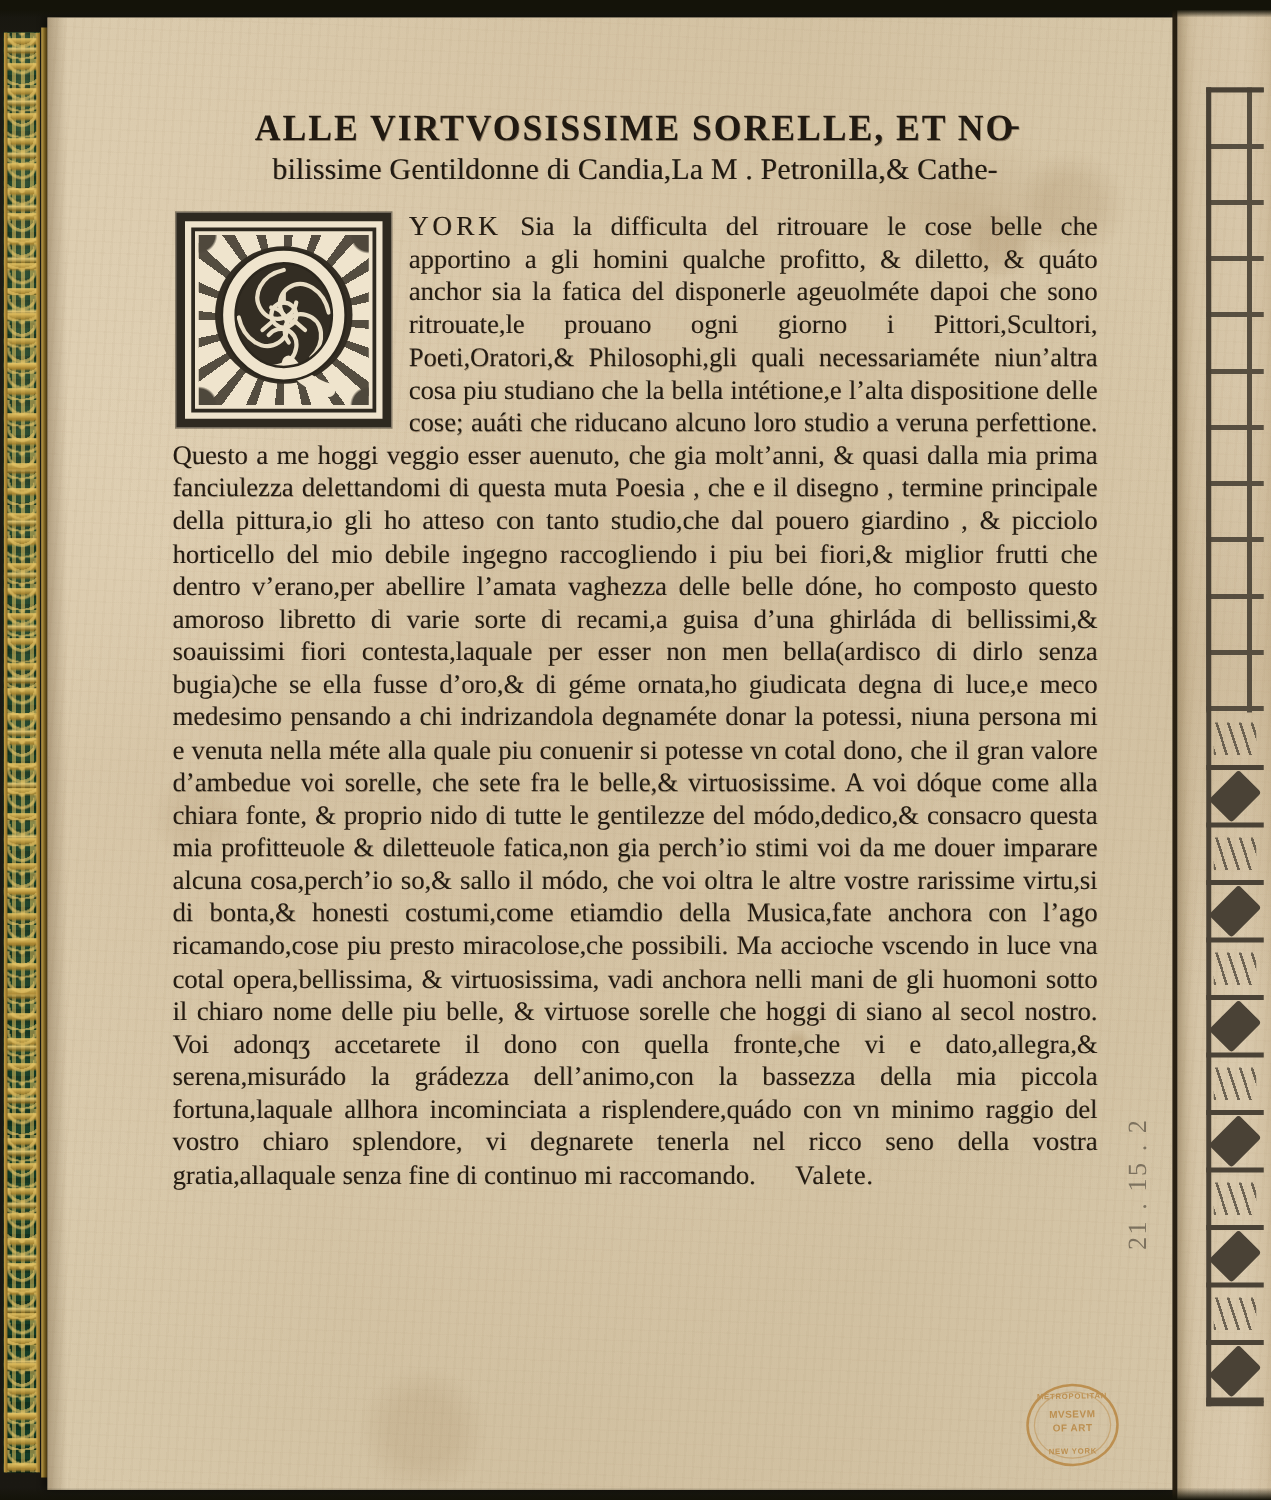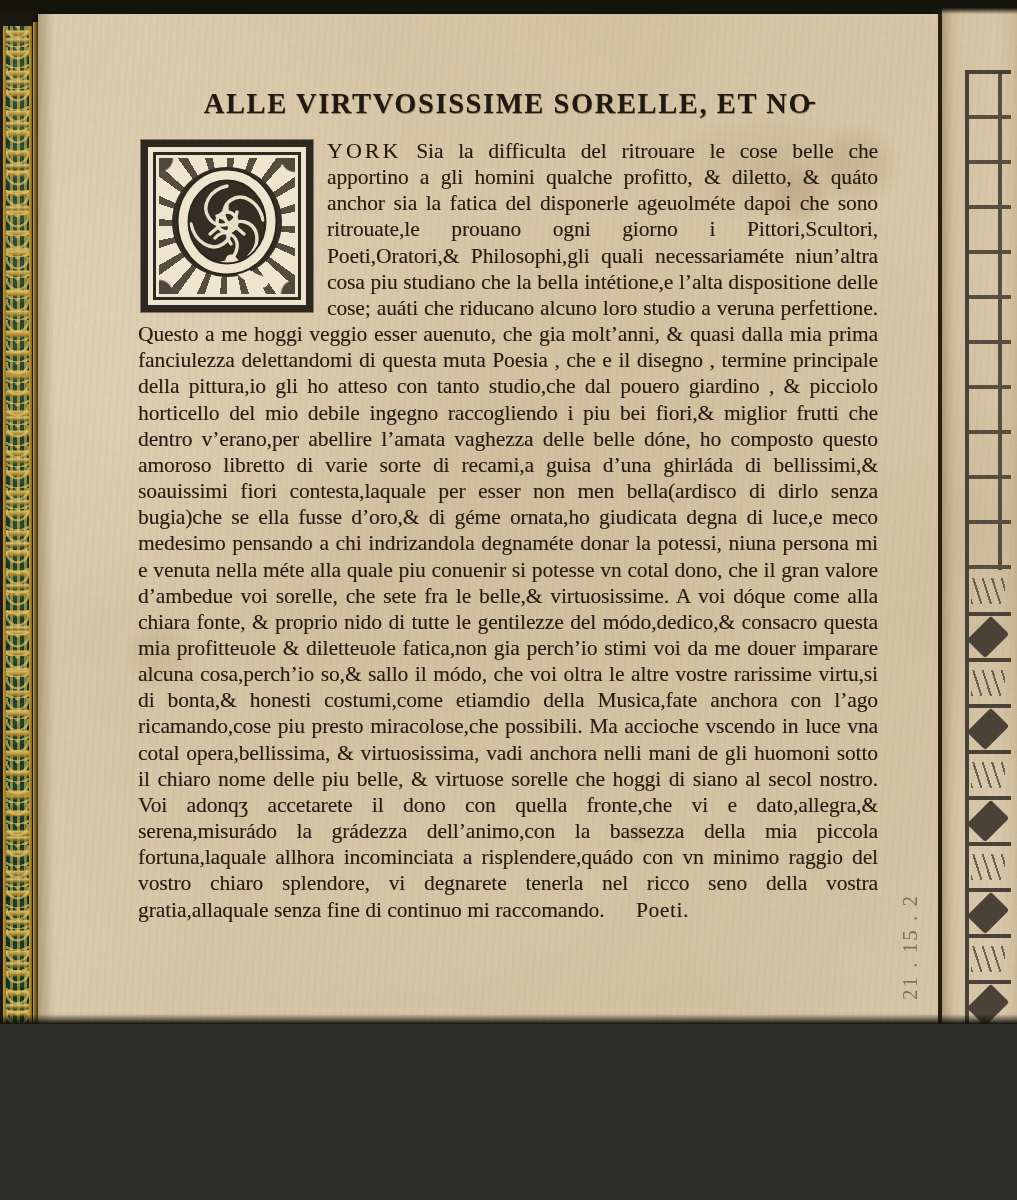--- a/index.html
+++ b/index.html
@@ -4,21 +4,21 @@
 <title>Dedication Page</title>
 <style>
   html, body {
     margin: 0;
     padding: 0;
     background: #2b2b27;
   }
   #page {
     position: relative;
     width: 1017px;
-    height: 1024px;
+    height: 1200px;
     overflow: hidden;
     background: #fdba74;
     font-family: "Liberation Serif", "DejaVu Serif", serif;
   }
 
   
   .binding-backdrop {
     position: absolute;
     inset: 0;
     background:
@@ -367,20 +367,21 @@
   <div class="leaf">
     <div class="leaf-grain"></div>
     <div class="leaf-edge-dark"></div>
     <div class="leaf-foxing"></div>
     <div class="showthrough"></div>
 
     <div class="textblock">
 
       <div class="heading">
         <span class="l1">ALLE VIRTVOSISSIME SORELLE, ET NO̵</span>
+        <span class="l2">bilissime Gentildonne di Candia,La M . Petronilla,&amp; Cathe‐</span>
       </div>
 
       <div class="body">
 
         <div class="initial-box">
           <div class="initial-inner"></div>
           <div class="initial-letter">
             <svg width="140" height="140" viewBox="0 0 140 140" aria-hidden="true">
               <defs>
                 <clipPath id="qclip">
@@ -407,21 +408,21 @@
               <g fill="none" stroke="#2b261d" stroke-width="2">
                 <ellipse cx="70" cy="66" rx="49.5" ry="52.5"></ellipse>
                 <ellipse cx="70" cy="66" rx="38.5" ry="41.5"></ellipse>
               </g>
             </svg>
           </div>
         </div>
 
         <span style="letter-spacing:3px;font-size:22px;">YORK</span>
         <span>Sia la difficulta del ritrouare le cose belle che apportino a gli homini qualche profitto, &amp; diletto, &amp; quáto anchor sia la fatica del disponerle ageuolméte dapoi che sono ritrouate,le prouano ogni giorno i Pittori,Scultori, Poeti,Oratori,&amp; Philosophi,gli quali necessariaméte niun’altra cosa piu studiano che la bella intétione,e l’alta dispositione delle cose; auáti che riducano alcuno loro studio a veruna perfettione. Questo a me hoggi veggio esser auenuto, che gia molt’anni, &amp; quasi dalla mia prima fanciulezza delettandomi di questa muta Poesia , che e il disegno , termine principale della pittura,io gli ho atteso con tanto studio,che dal pouero giardino , &amp; picciolo horticello del mio debile ingegno raccogliendo i piu bei fiori,&amp; miglior frutti che dentro v’erano,per abellire l’amata vaghezza delle belle dóne, ho composto questo amoroso libretto di varie sorte di recami,a guisa d’una ghirláda di bellissimi,&amp; soauissimi fiori contesta,laquale per esser non men bella(ardisco di dirlo senza bugia)che se ella fusse d’oro,&amp; di géme ornata,ho giudicata degna di luce,e meco medesimo pensando a chi indrizandola degnaméte donar la potessi, niuna persona mi e venuta nella méte alla quale piu conuenir si potesse vn cotal dono, che il gran valore d’ambedue voi sorelle, che sete fra le belle,&amp; virtuosissime. A voi dóque come alla chiara fonte, &amp; proprio nido di tutte le gentilezze del módo,dedico,&amp; consacro questa mia profitteuole &amp; diletteuole fatica,non gia perch’io stimi voi da me douer imparare alcuna cosa,perch’io so,&amp; sallo il módo, che voi oltra le altre vostre rarissime virtu,si di bonta,&amp; honesti costumi,come etiamdio della Musica,fate anchora con l’ago ricamando,cose piu presto miracolose,che possibili. Ma accioche vscendo in luce vna cotal opera,bellissima, &amp; virtuosissima, vadi anchora nelli mani de gli huomoni sotto il chiaro nome delle piu belle, &amp; virtuose sorelle che hoggi di siano al secol nostro. Voi adonqʒ accetarete il dono con quella fronte,che vi e dato,allegra,&amp; serena,misurádo la grádezza dell’animo,con la bassezza della mia piccola fortuna,laquale allhora incominciata a risplendere,quádo con vn minimo raggio del vostro chiaro splendore, vi degnarete tenerla nel ricco seno della vostra gratia,allaquale senza fine di continuo mi raccomando.</span>
-        <span class="sig-line" style="margin-left:26px;letter-spacing:.6px;">Poeti.</span>
+        <span class="sig-line" style="margin-left:26px;letter-spacing:.6px;">Valete.</span>
       </div>
     </div>
 
     <div class="stamp">
       <div class="stamp-ring"></div>
       <div class="stamp-arc-top">METROPOLITAN</div>
       <div class="stamp-mid">
         <div>MVSEVM</div>
         <div>OF ART</div>
       </div>

